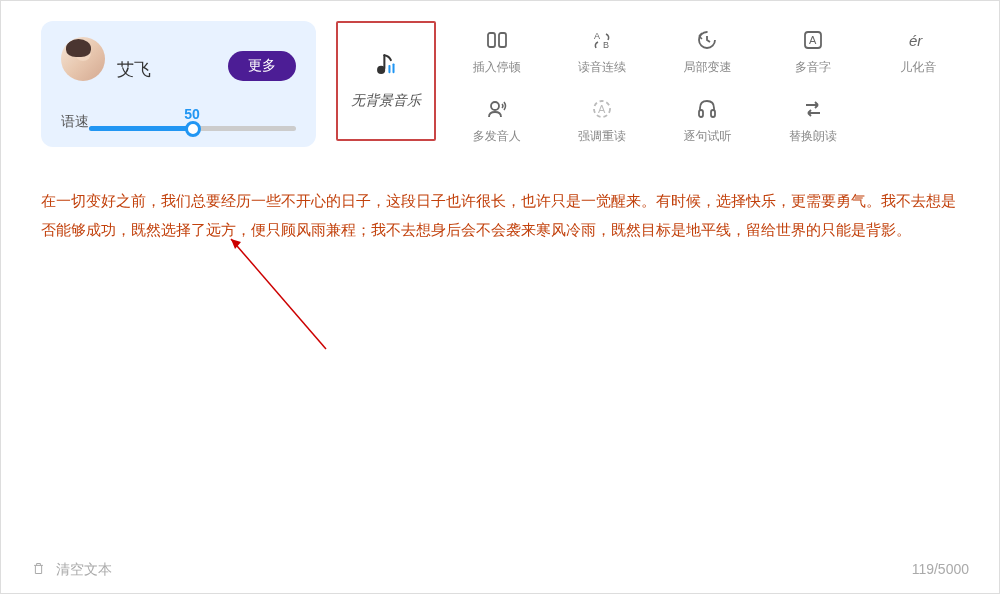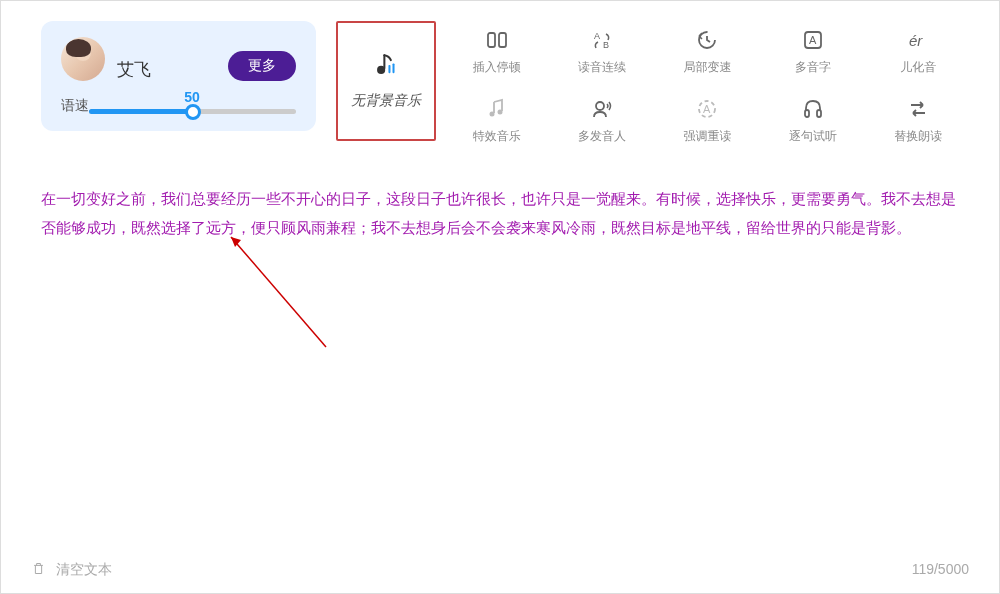--- a/index.html
+++ b/index.html
@@ -67,22 +67,22 @@
       background: #4c1d95;
       color: #fff;
       border: none;
       border-radius: 18px;
       padding: 6px 20px;
       font-size: 14px;
       cursor: pointer;
     }
     .speed-row {
       display: flex;
-      align-items: flex-start;
-      margin-top: 16px;
+      align-items: flex-end;
+      margin-top: 32px;
       position: relative;
     }
     .speed-label {
       font-size: 14px;
       color: #555;
     }
     .slider-wrap {
       flex: 1;
       position: relative;
       padding-top: 12px;
@@ -157,21 +157,21 @@
       align-items: center;
       justify-content: center;
     }
     .tool-label {
       font-size: 12px;
       color: #888;
     }
     .text-area {
       padding: 30px 40px;
       font-size: 15px;
-      color: #a21caf;
+      color: #c2410c;
       line-height: 1.9;
       position: relative;
     }
     .footer {
       position: absolute;
       bottom: 14px;
       left: 0;
       right: 0;
       display: flex;
       justify-content: space-between;
@@ -271,30 +271,20 @@
       <span class="tool-icon">
         <svg width="24" height="24" viewBox="0 0 24 24">
             <text x="3" y="18" font-size="15" fill="#666" font-style="italic">ér</text>
           </svg>
       </span>
       <div class="tool-label">儿化音</div>
     </div>
     <div class="tool-item">
       <span class="tool-icon">
         <svg width="24" height="24" viewBox="0 0 24 24">
-            <path d="M9 5 L9 16 M9 5 L17 3 L17 14" stroke="#bbb" stroke-width="1.8" fill="none"></path>
-            <circle cx="7" cy="17" r="2.5" fill="#bbb"></circle>
-            <circle cx="15" cy="15" r="2.5" fill="#bbb"></circle>
-          </svg>
-      </span>
-      <div class="tool-label">特效音乐</div>
-    </div>
-    <div class="tool-item">
-      <span class="tool-icon">
-        <svg width="24" height="24" viewBox="0 0 24 24">
             <circle cx="10" cy="9" r="4" stroke="#666" stroke-width="1.8" fill="none"></circle>
             <path d="M4 20 Q4 15 10 15 Q16 15 16 20" stroke="#666" stroke-width="1.8" fill="none"></path>
             <path d="M17 7 Q19 9 17 11 M19 5 Q22 9 19 13" stroke="#666" stroke-width="1.5" fill="none"></path>
           </svg>
       </span>
       <div class="tool-label">多发音人</div>
     </div>
     <div class="tool-item">
       <span class="tool-icon">
         <svg width="24" height="24" viewBox="0 0 24 24">

